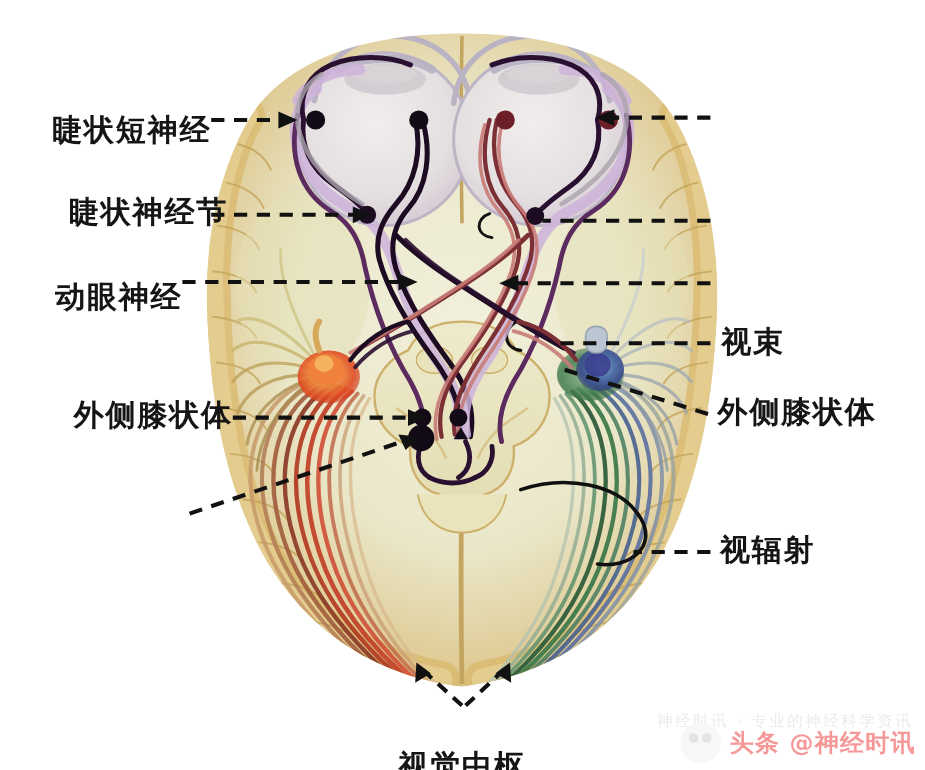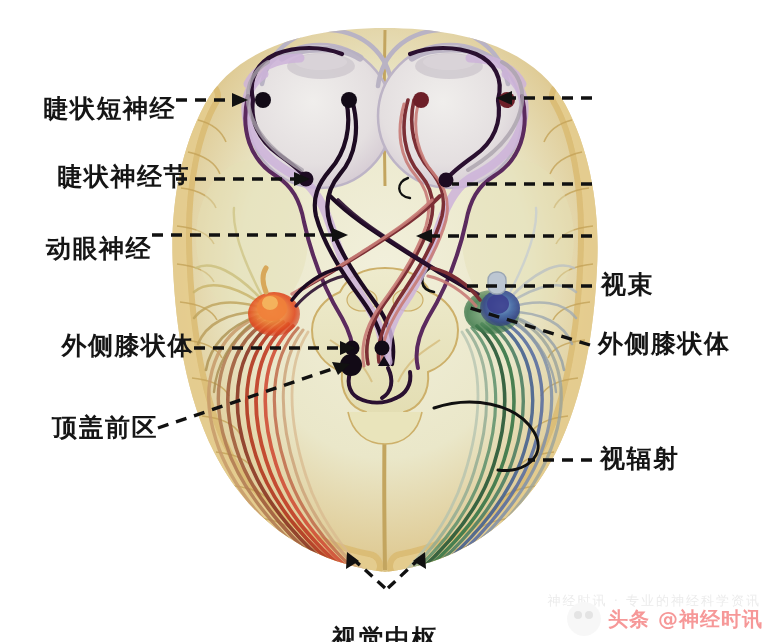--- a/index.html
+++ b/index.html
@@ -446,23 +446,20 @@
   </div>
   <div class="label l-left" style="left:24px;top:164px;width:166px;">
     <span>睫状神经节</span>
   </div>
   <div class="label l-left" style="left:10px;top:236px;width:142px;font-family:Liberation Serif, serif;">
     <span>动眼神经</span>
   </div>
   <div class="label l-left" style="left:4px;top:333px;width:190px;">
     <span>外侧膝状体</span>
   </div>
-  <div class="label l-left" style="left:10px;top:415px;width:148px;">
-    <span>顶盖前区</span>
-  </div>
 
   <div class="label l-right" style="left:601px;top:272px;">
     <span>视束</span>
   </div>
   <div class="label l-right" style="left:600px;top:446px;">
     <span>视辐射</span>
   </div>
   <div class="label l-right" style="left:598px;top:331px;">
     <span>外侧膝状体</span>
   </div>

